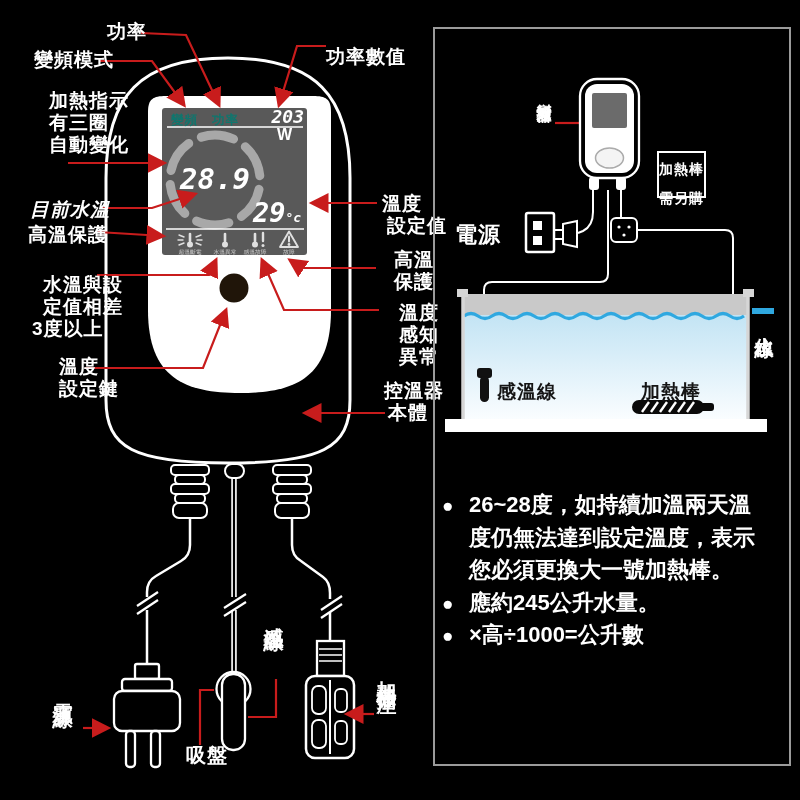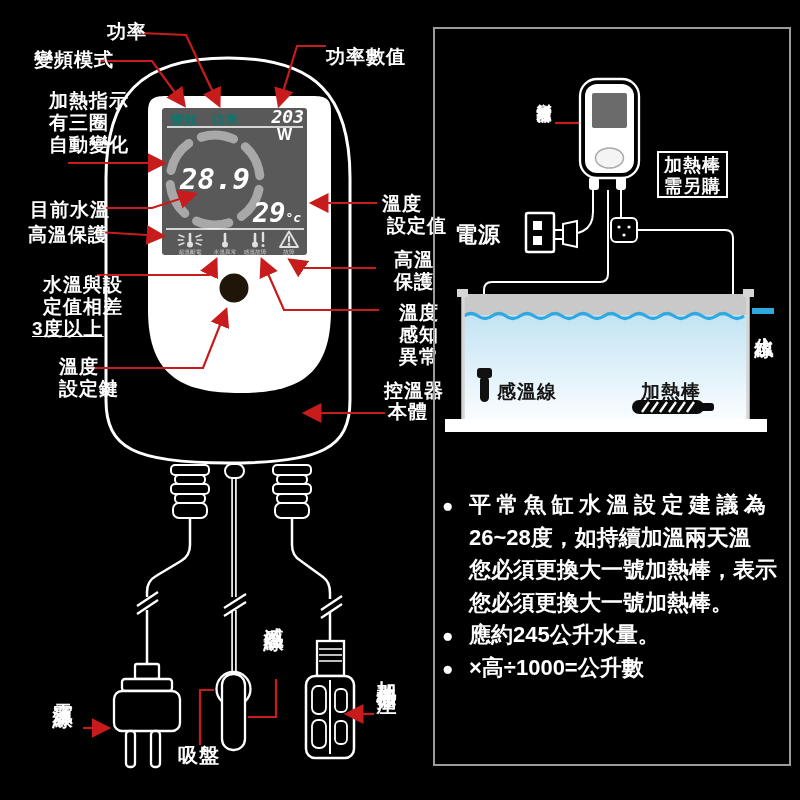--- a/index.html
+++ b/index.html
@@ -7,21 +7,21 @@
   body{width:800px;height:800px;font-family:"Liberation Sans",sans-serif;}
   #stage{position:relative;width:800px;height:800px;background:#000;overflow:hidden;}
   svg{position:absolute;left:0;top:0;}
   .lbl{position:absolute;color:#fff;font-weight:700;font-size:19px;line-height:22px;letter-spacing:1px;white-space:nowrap;}
   .lbl .ln{display:block;margin-left:16px;}
   .vert{writing-mode:vertical-rl;text-orientation:upright;letter-spacing:3px;}
   .seg{font-family:"DejaVu Sans Mono",monospace;font-style:italic;font-weight:700;color:#fff;}
   .disp-small{position:absolute;color:#0f766e;font-weight:700;font-size:12.5px;letter-spacing:1px;}
   .cap{position:absolute;color:#cfcfcf;font-size:8px;width:44px;text-align:center;transform:scale(.72);transform-origin:center top;white-space:nowrap;}
   .panel-border{position:absolute;left:433px;top:27px;width:358px;height:739px;border:2px solid #9b9b9b;}
-  .note-box{position:absolute;left:657px;top:151px;width:71px;height:47px;border:2px solid #fff;color:#fff;font-weight:700;font-size:18px;line-height:21px;text-align:center;padding-top:2px;letter-spacing:1px;}
+  .note-box{position:absolute;left:657px;top:151px;width:49px;height:47px;border:2px solid #fff;color:#fff;font-weight:700;font-size:14px;line-height:29px;text-align:center;padding-top:2px;letter-spacing:1px;}
   .tank-lbl{position:absolute;color:#151515;font-weight:700;font-size:19px;letter-spacing:1px;}
   .bullets{position:absolute;left:444px;top:489px;width:346px;color:#fff;font-weight:700;font-size:22px;line-height:32.5px;}
   .bullet{position:relative;padding-left:25px;}
   .bullet .dot{position:absolute;left:-2px;top:1px;font-size:19px;}
   .bullet .ln{display:block;}
   .bullet .ln.first{display:inline;}
   .sp1{letter-spacing:5.5px;}
 </style>
 </head>
 <body>
@@ -228,26 +228,26 @@
   <div class="cap" style="left:267px;top:248px;">故障</div>
 
   <div class="lbl" style="left:107px;top:21px;">功率</div>
   <div class="lbl" style="left:34px;top:49px;">變頻模式</div>
   <div class="lbl" style="left:326px;top:46px;">功率數值</div>
   <div class="lbl" style="left:33px;top:90px;">
     <span class="ln">加熱指示</span>
     <span class="ln">有三圈</span>
     <span class="ln">自動變化</span>
   </div>
-  <div class="lbl" style="left:30px;top:199px;">目前水溫</div>
+  <div class="lbl" style="left:30px;top:199px;font-style:italic;">目前水溫</div>
   <div class="lbl" style="left:28px;top:224px;">高溫保護</div>
   <div class="lbl" style="left:27px;top:274px;">
     <span class="ln">水溫與設</span>
     <span class="ln">定值相差</span>
-    <span class="ln" style="margin-left:5px;text-decoration:underline;">3度以上</span>
+    <span class="ln" style="margin-left:5px;">3度以上</span>
   </div>
   <div class="lbl" style="left:43px;top:356px;">
     <span class="ln">溫度</span>
     <span class="ln">設定鍵</span>
   </div>
 
   <div class="lbl" style="left:371px;top:193px;">
     <span class="ln" style="margin-left:11px;">溫度</span>
     <span class="ln">設定值</span>
   </div>
@@ -255,44 +255,44 @@
     <span class="ln">高溫</span>
     <span class="ln">保護</span>
   </div>
   <div class="lbl" style="left:383px;top:302px;">
     <span class="ln">溫度</span>
     <span class="ln">感知</span>
     <span class="ln">異常</span>
   </div>
   <div class="lbl" style="left:368px;top:380px;">
     <span class="ln">控溫器</span>
-    <span class="ln" style="margin-left:20px;font-family:Liberation Mono, monospace;">本體</span>
+    <span class="ln" style="margin-left:20px;">本體</span>
   </div>
 
   <div class="lbl vert" style="left:52px;top:687px;font-size:20px;">電源線</div>
-  <div class="lbl" style="left:170px;top:744px;font-size:20px;padding-left:8px;">吸盤</div>
+  <div class="lbl" style="left:178px;top:744px;font-size:20px;padding-left:8px;">吸盤</div>
   <div class="lbl vert" style="left:263px;top:610px;font-size:20px;">感溫線</div>
   <div class="lbl vert" style="left:376px;top:665px;font-size:20px;">加熱棒插座</div>
 
   <div class="panel-border"></div>
   <div class="lbl vert" style="left:533px;top:92px;font-size:15px;letter-spacing:1px;">變頻控溫器</div>
   <div class="note-box">
     <span class="ln">加熱棒</span>
     <span class="ln">需另購</span>
   </div>
   <div class="lbl" style="left:455px;top:224px;font-size:22px;">電源</div>
   <div class="tank-lbl" style="left:497px;top:379px;">感溫線</div>
   <div class="tank-lbl" style="left:641px;top:379px;">加熱棒</div>
   <div class="lbl vert" style="left:753px;top:321px;font-size:19px;letter-spacing:2px;">水位線</div>
 
   <div class="bullets">
     <p class="bullet">
-      <span class="dot">●</span><span class="ln first sp1">平常魚缸水溫設定建議為</span>
+      <span class="dot">●</span>
       <span class="ln">26~28度，如持續加溫兩天溫</span>
-      <span class="ln">您必須更換大一號加熱棒，表示</span>
+      <span class="ln">度仍無法達到設定溫度，表示</span>
       <span class="ln">您必須更換大一號加熱棒。</span>
     </p>
     <p class="bullet">
       <span class="dot">●</span>
       <span class="ln">應約245公升水量。</span>
     </p>
     <p class="bullet">
       <span class="dot">●</span>
       <span class="ln">×高÷1000=公升數</span>
     </p>

